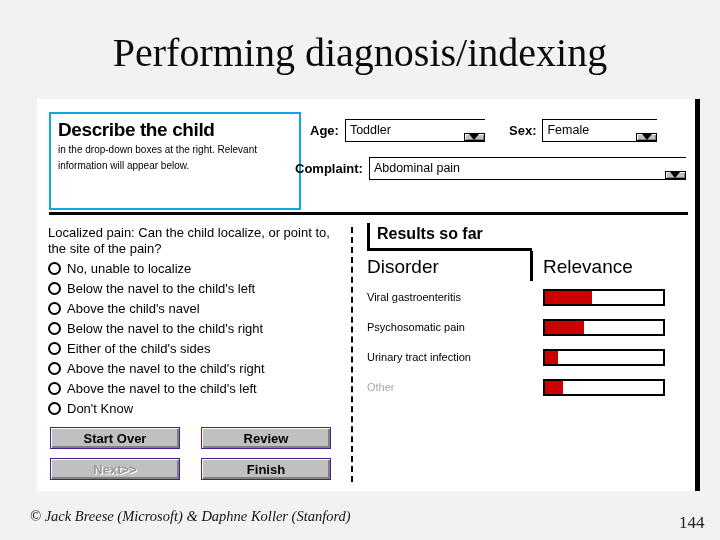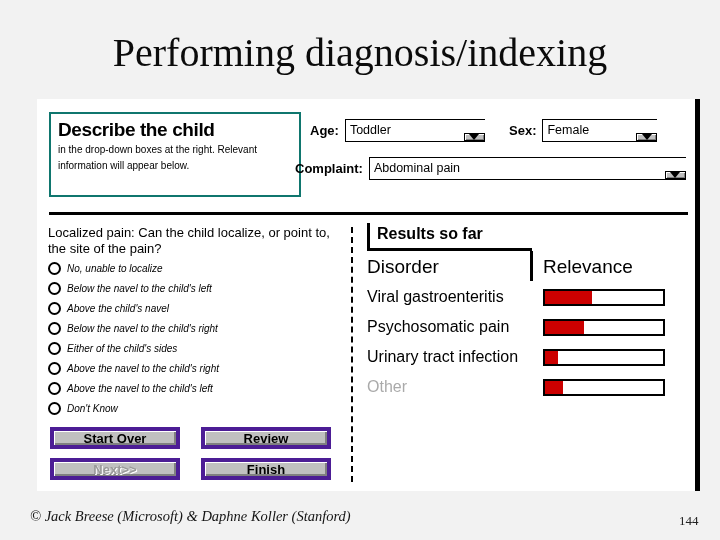--- a/index.html
+++ b/index.html
@@ -41,22 +41,22 @@
     box-sizing: border-box;
     border-right: 5px solid #000000;
   }
 
   
   .describe-box {
     position: absolute;
     left: 12px;
     top: 13px;
     width: 252px;
-    height: 85px;
-    border: 2px solid #0f766e;
+    height: 98px;
+    border: 2px solid #0ea5e9;
     box-sizing: border-box;
     padding: 5px 7px 0 7px;
   }
   .describe-title {
     font-size: 19px;
     font-weight: bold;
     line-height: 22px;
     color: #000;
     letter-spacing: -0.4px;
     white-space: nowrap;
@@ -166,43 +166,42 @@
     width: 13px;
     height: 13px;
     border: 2px solid #000;
     border-radius: 50%;
     background: #fff;
     box-sizing: border-box;
     flex: 0 0 auto;
     margin-right: 6px;
   }
   .radio-label {
-    font-size: 10px;
+    font-size: 13px;
     line-height: 15px;
     color: #000;
     white-space: nowrap;
-    font-style: italic;
   }
 
   
   .button-grid {
     position: absolute;
     left: 13px;
     top: 328px;
     width: 290px;
   }
   .btn-row {
     display: flex;
     margin-bottom: 9px;
   }
   .btn {
     width: 130px;
     height: 22px;
     background: #c0c0c0;
-    border: 4px solid #4c1d95;
+    border: 1px solid #4c1d95;
     box-shadow: inset 1px 1px 0 #ffffff, inset -2px -2px 0 #808080;
     box-sizing: border-box;
     font-size: 13px;
     font-weight: bold;
     color: #000;
     display: flex;
     align-items: center;
     justify-content: center;
     font-family: "Liberation Sans", sans-serif;
   }
@@ -262,21 +261,21 @@
     white-space: nowrap;
   }
   .col-disorder-head { width: 176px; }
   .results-row {
     display: flex;
     align-items: center;
     height: 30px;
   }
   .disorder-name {
     width: 176px;
-    font-size: 16px;
+    font-size: 11px;
     color: #000;
     white-space: nowrap;
   }
   .disorder-name.muted { color: #aaaaaa; }
   .relevance-bar {
     width: 122px;
     height: 17px;
     border: 2px solid #000;
     background: #ffffff;
     box-sizing: border-box;
@@ -296,21 +295,21 @@
     font-style: italic;
     font-size: 14.5px;
     color: #141414;
     white-space: nowrap;
   }
   .footer-page {
     position: absolute;
     left: 679px;
     top: 513px;
     font-family: "Liberation Serif", serif;
-    font-size: 13px;
+    font-size: 17px;
     color: #222;
   }
 </style>
 </head>
 <body>
 
 <div class="slide-title">Performing diagnosis/indexing</div>
 
 <div class="app-window">
 

